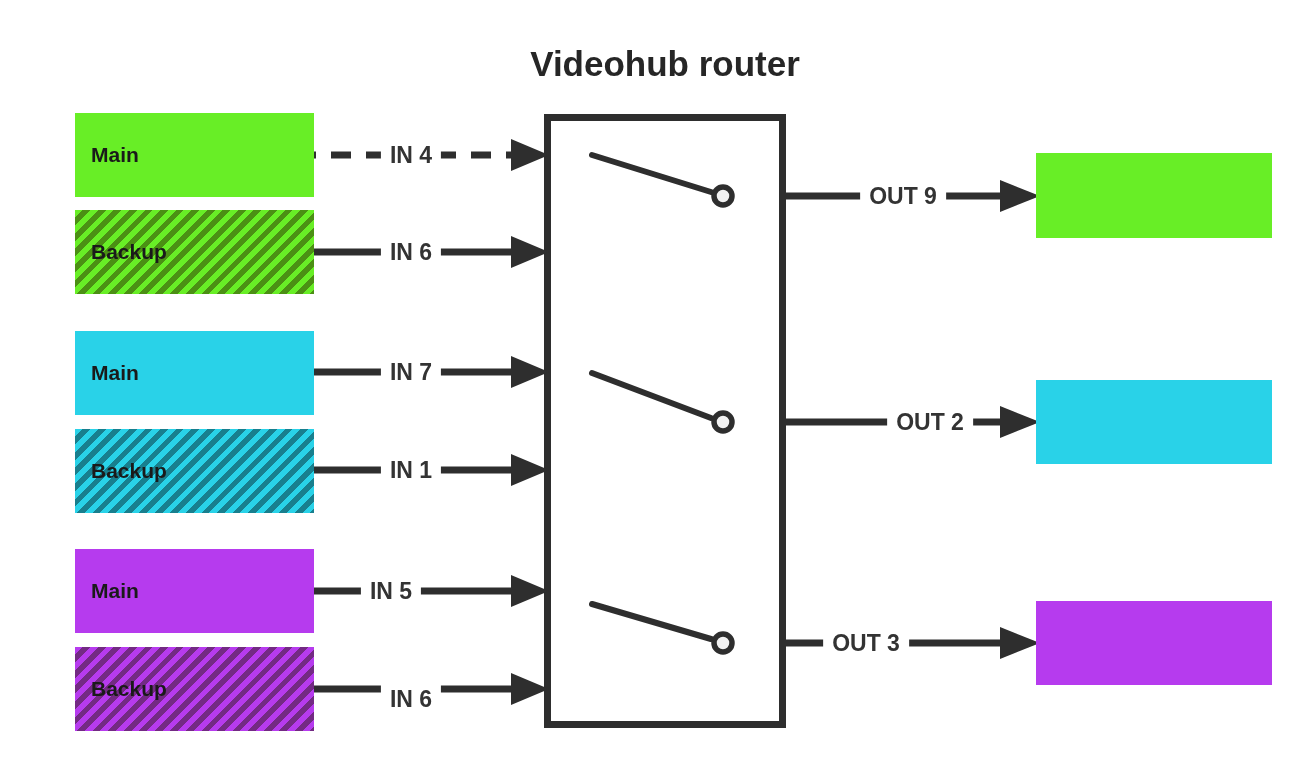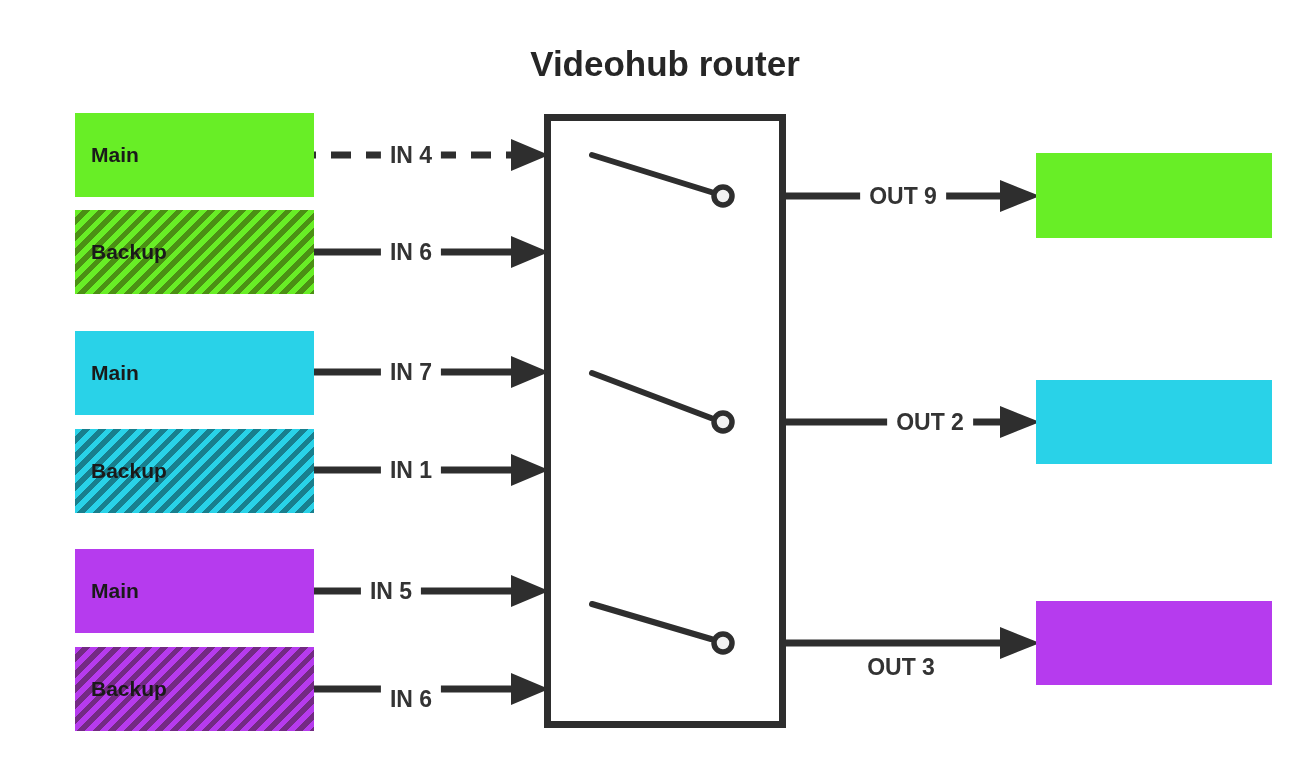--- a/index.html
+++ b/index.html
@@ -79,21 +79,21 @@
     line-height: 30px;
   }
   .li1 { left: 411px; top: 155px; }
   .li2 { left: 411px; top: 252px; }
   .li3 { left: 411px; top: 372px; }
   .li4 { left: 411px; top: 470px; }
   .li5 { left: 391px; top: 591px; text-align: right; }
   .li6 { left: 411px; top: 699px; }
   .lo1 { left: 903px; top: 196px; }
   .lo2 { left: 930px; top: 422px; }
-  .lo3 { left: 901px; top: 643px; margin-top: 24px; }
+  .lo3 { left: 866px; top: 643px; }
 </style>
 </head>
 <body>
 
 <div class="canvas">
 
   <div class="title">Videohub router</div>
 
   <div class="router-box"></div>
 

